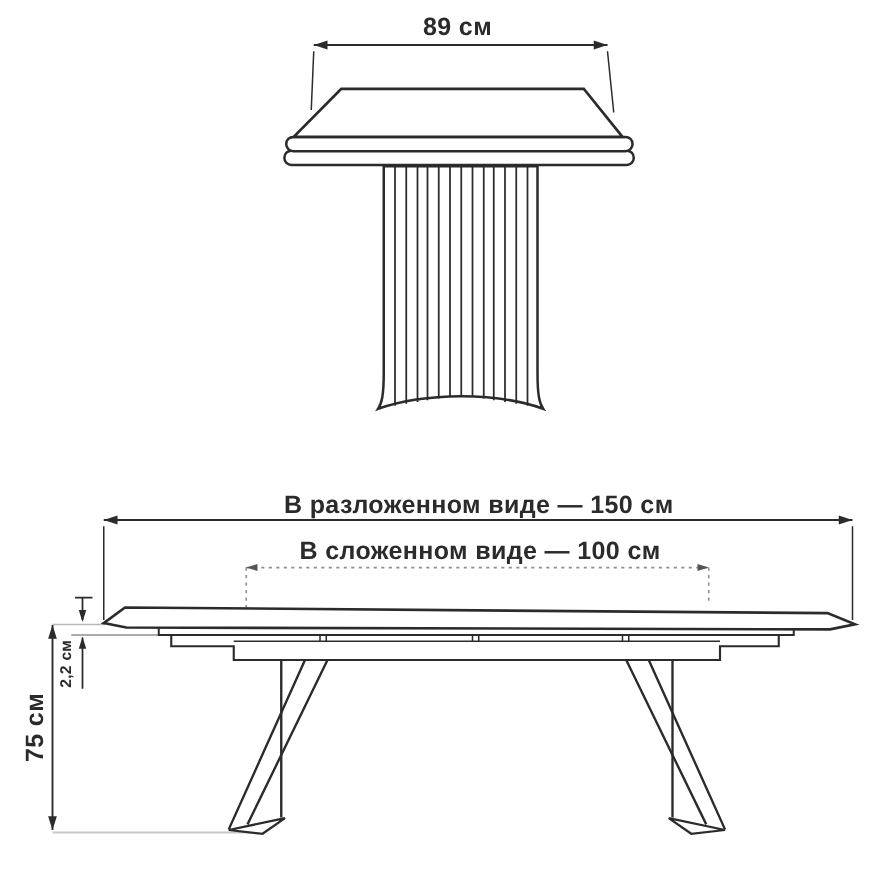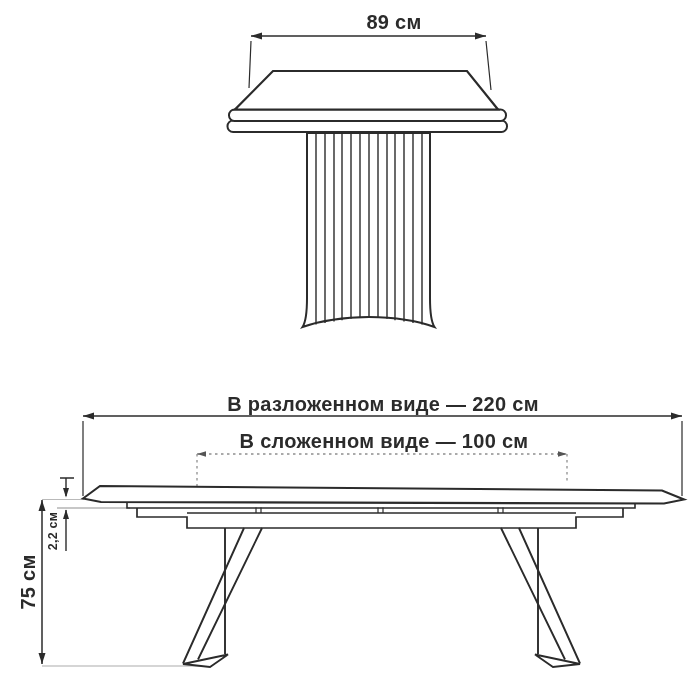--- a/index.html
+++ b/index.html
@@ -92,23 +92,23 @@
           <path d="M538,528 V654" stroke-width="1.9"></path>
           <path d="M519,528 L580,663.5 M501,528 L565,659.5" stroke-width="1.9"></path>
           <path d="M580,664 L535,654.5 L553,667 Z" fill="#ffffff" stroke-width="1.8"></path>
         </g>
 
         <path d="M83,498.5 L100,486 L662,490.5 L684,499.5 L664,503.5 L101,502 Z" fill="#ffffff" stroke-width="2.1"></path>
       </g>
     </g>
   </svg>
 
-  <div class="dim-label" style="left:366px; top:22px;margin-left:28px;">89 см</div>
+  <div class="dim-label" style="left:366px; top:22px;">89 см</div>
 
-  <div class="dim-label" style="left:383px; top:404px;">В разложенном виде — 220 см</div>
+  <div class="dim-label" style="left:383px; top:404px;">В разложенном виде — 150 см</div>
 
   <div class="dim-label" style="left:384px; top:441px;">В сложенном виде — 100 см</div>
 
   <div class="dim-label small rotated" style="left:53px; top:531px;">2,2 см</div>
 
   <div class="dim-label rotated" style="left:28px; top:582px;">75 см</div>
 
 </div>
 
 </body></html>

